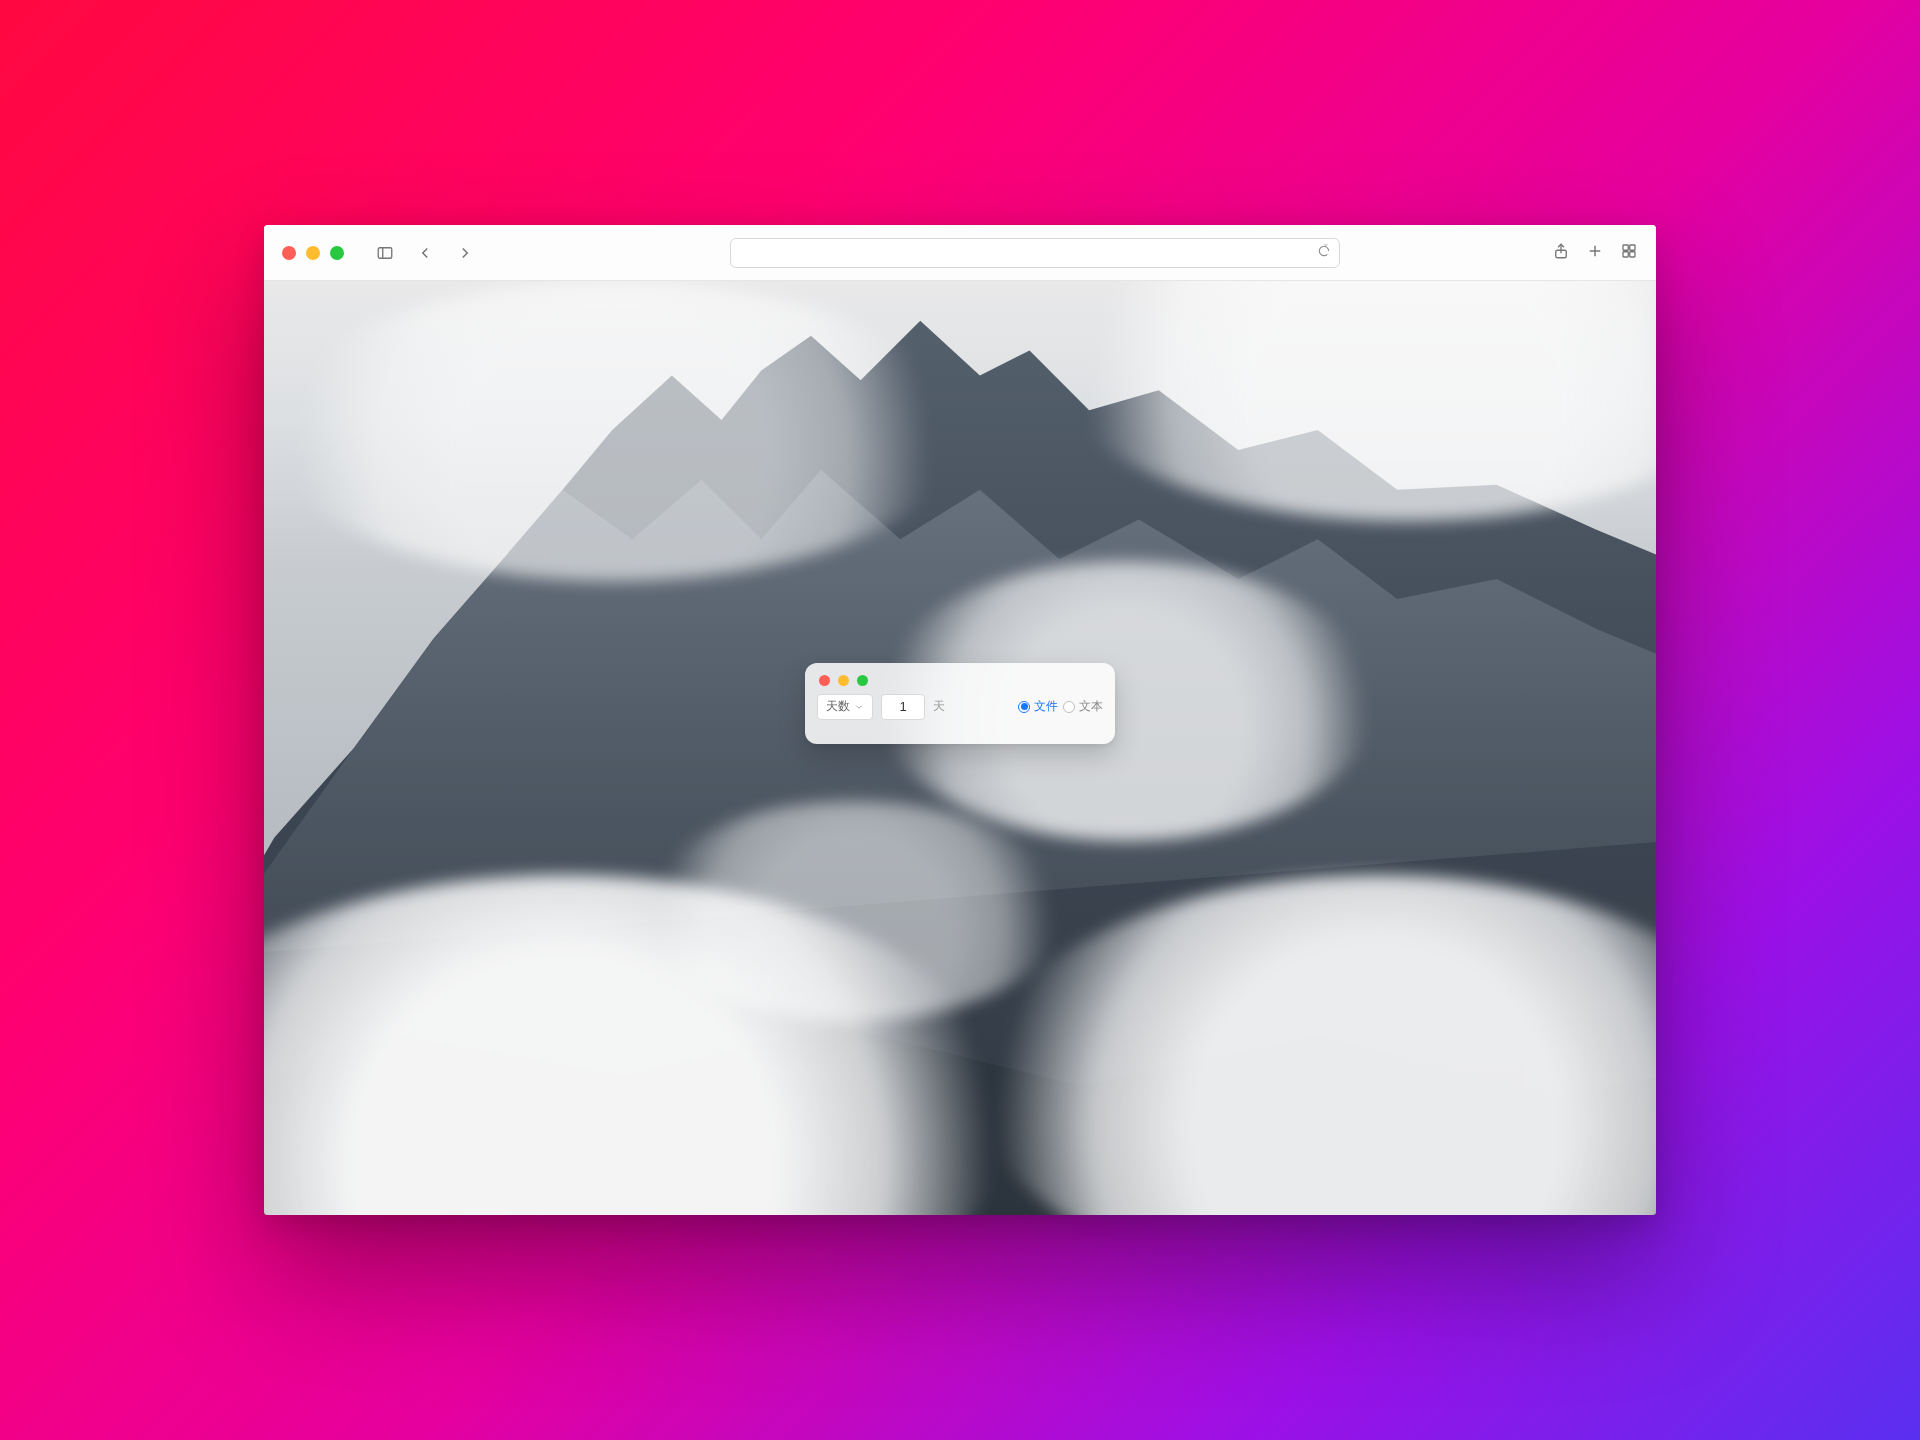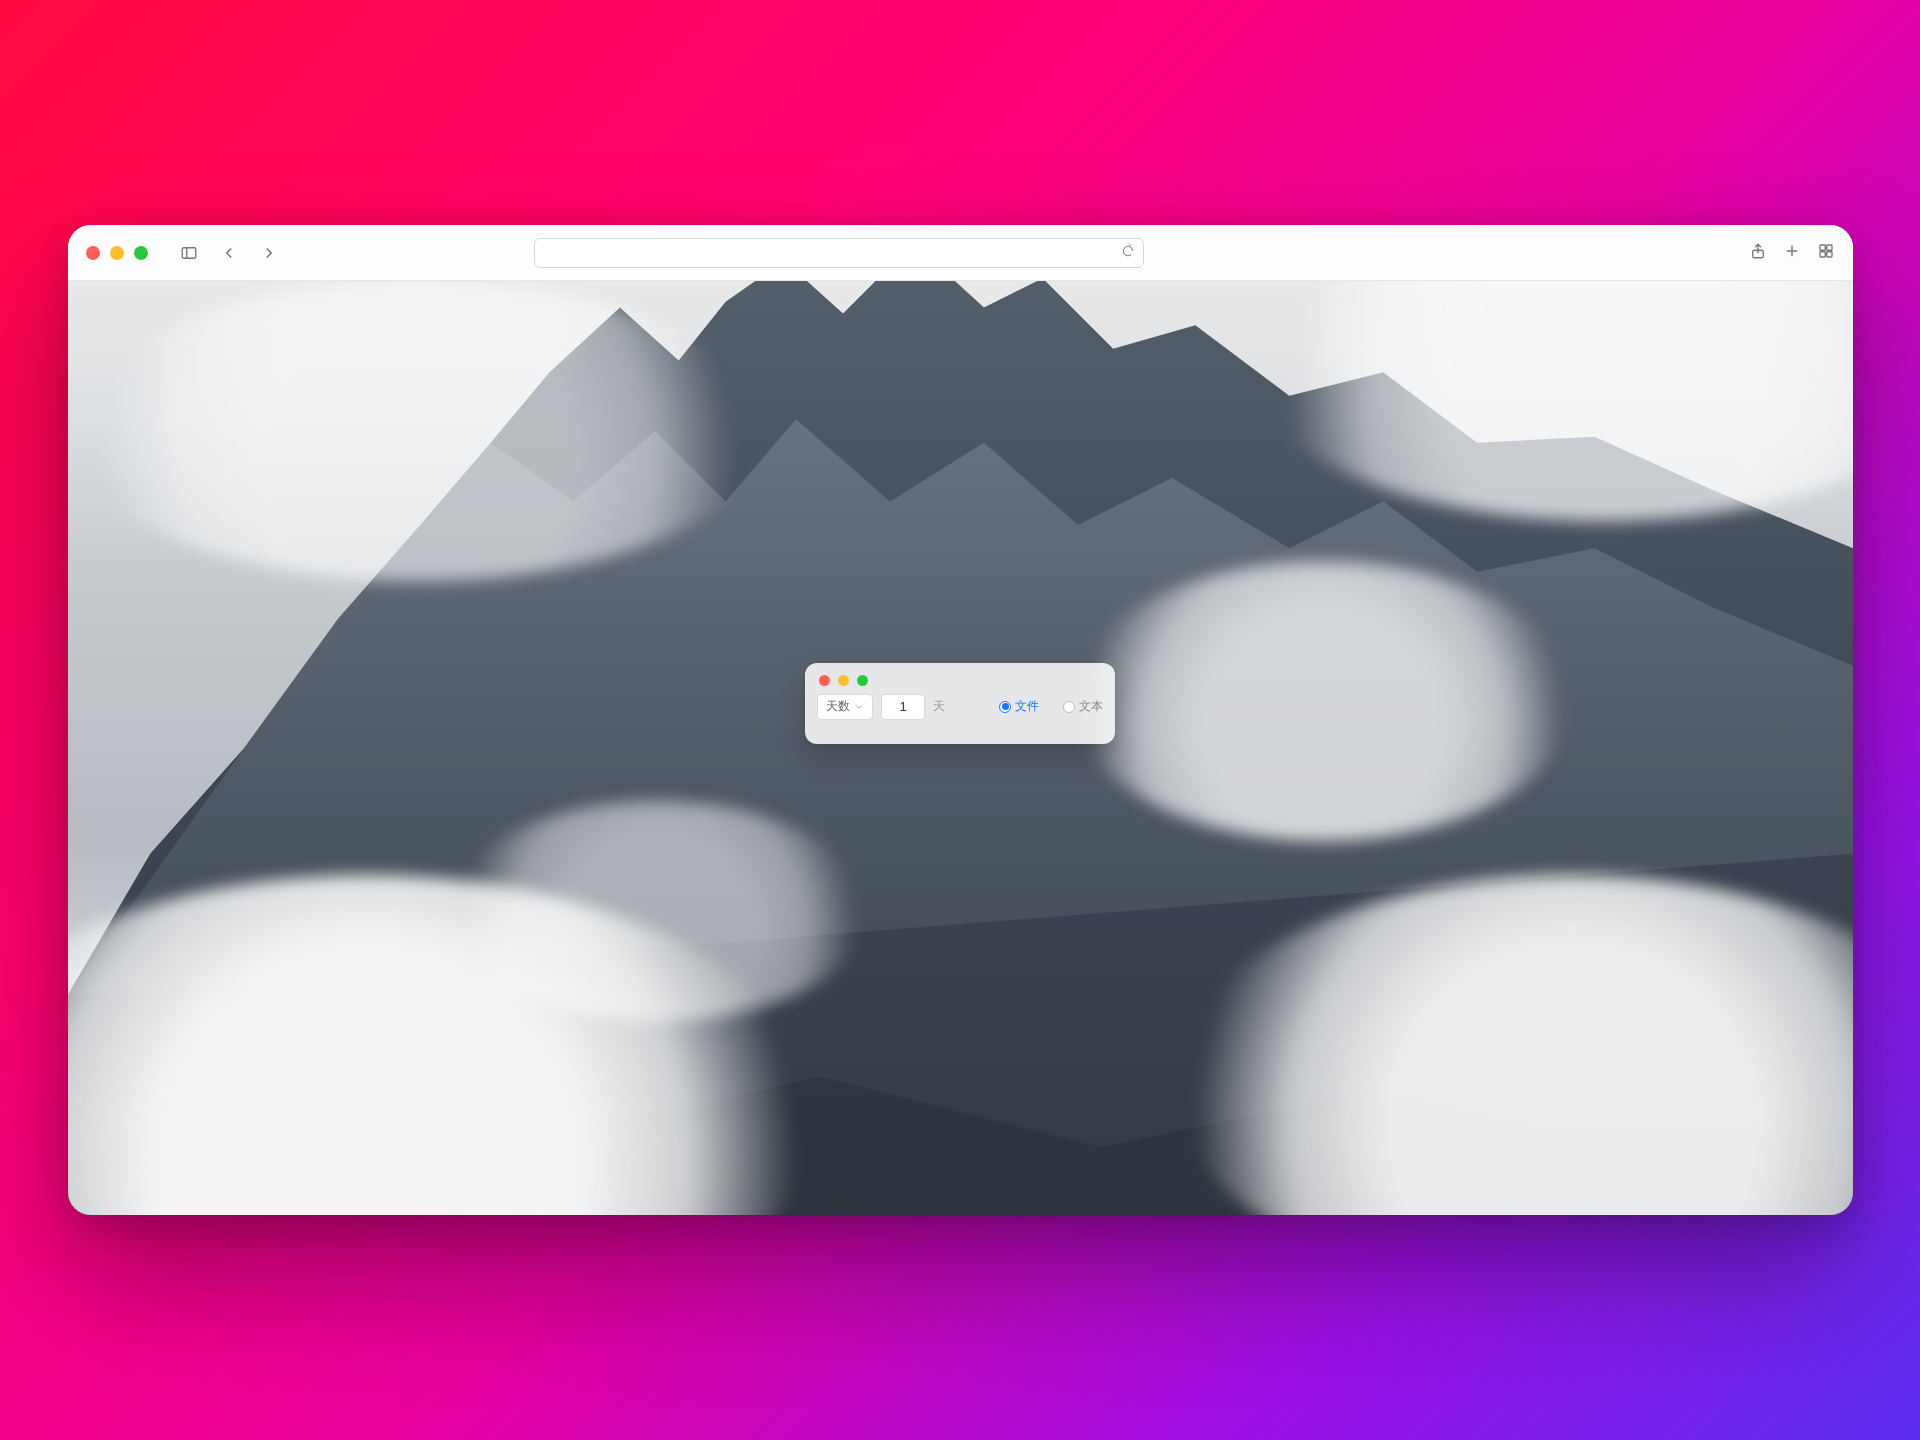--- a/index.html
+++ b/index.html
@@ -2,23 +2,23 @@
 <html><head>
 <meta charset="utf-8">
 <style>
   * { box-sizing: border-box; margin: 0; padding: 0; }
   html, body { width: 1920px; height: 1440px; overflow: hidden; font-family: -apple-system, "Helvetica Neue", Arial, sans-serif; }
   body {
     background: linear-gradient(135deg, #ff0840 0%, #ff0070 30%, #e6009e 55%, #9b10e6 80%, #5a2ff0 100%);
     display: flex; align-items: center; justify-content: center;
   }
   .browser-window {
-    width: 1785px; height: 990px;
+    width: 1392px; height: 990px;
     background: #fff;
-    border-radius: 23px;
+    border-radius: 4px;
     box-shadow: 0 60px 120px rgba(0,0,0,0.35), 0 10px 30px rgba(0,0,0,0.15);
     overflow: hidden;
     display: flex; flex-direction: column;
   }
   
   .browser-toolbar {
     height: 56px;
     background: #fdfdfd;
     display: flex; align-items: center;
     padding: 0 18px; gap: 10px;
@@ -85,21 +85,21 @@
     display:flex; align-items:center; gap:4px;
     border:1px solid #d9d9d9; border-radius:4px;
     height:26px; padding:0 8px; font-size:12px; color:#666; background:#fff;
   }
   .select svg { width:10px;height:10px; }
   .num-input {
     width:44px; height:26px; border:1px solid #d9d9d9; border-radius:4px;
     text-align:center; font-size:13px; color:#333; background:#fff;
   }
   .unit { font-size:12px; color:#999; padding-right:4px; }
-  .radios { margin-left:auto; display:flex; align-items:flex-start; gap:24px; }
+  .radios { margin-left:auto; display:flex; align-items:flex-start; gap:5px; }
   .radio { display:flex; align-items:center; gap:4px; font-size:12px; }
   .r { width:12px;height:12px;border:1px solid #bdbdbd;border-radius:50%; display:inline-flex;align-items:center;justify-content:center; background:#fff;}
   .r.checked { border-color:#1677ff; }
   .r.checked::after { content:""; width:7px;height:7px;border-radius:50%; background:#1677ff; }
   .radio.active { color:#1677ff; }
   .radio.inactive { color:#888; }
   .dropzone {
     border-radius:8px; background:#f9f9fa;
     box-shadow: inset 0 0 0 1px rgba(0,0,0,0.02), 0 2px 6px rgba(0,0,0,0.05);
     height:160px;

